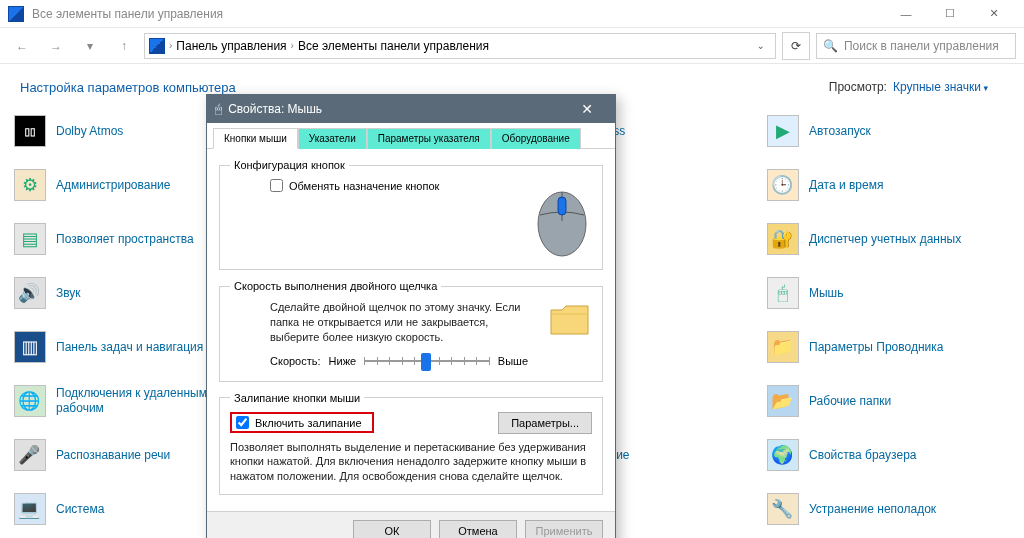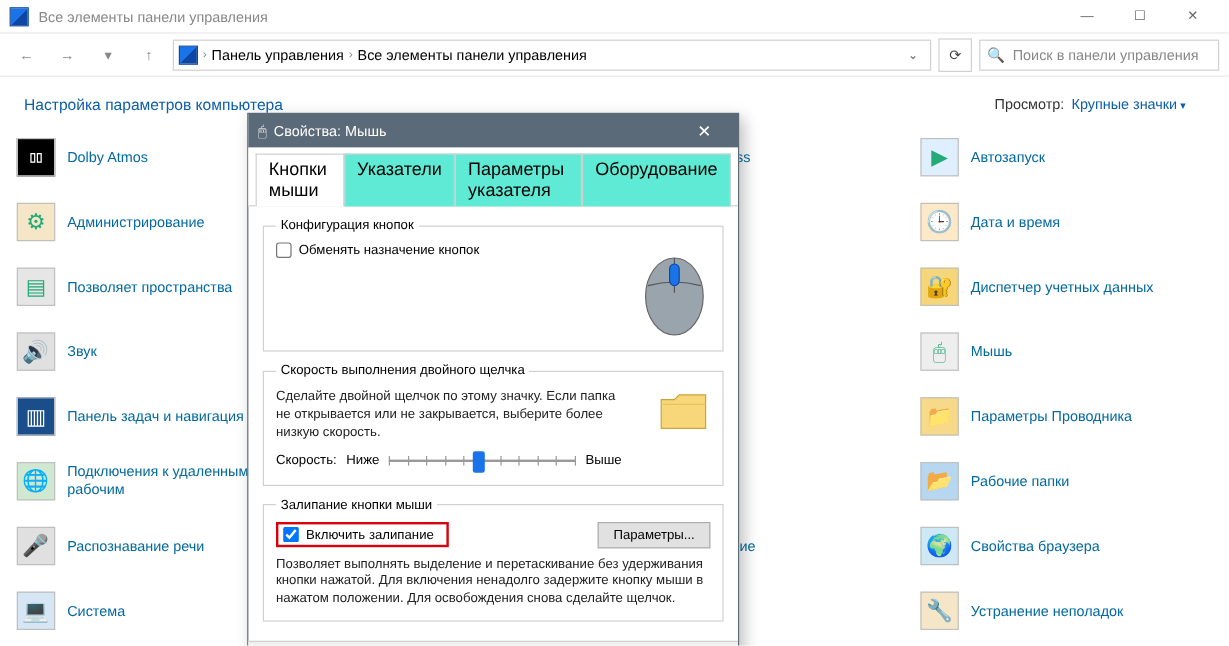--- a/index.html
+++ b/index.html
@@ -151,21 +151,21 @@
     width:40px;height:28px;
     display:flex;align-items:center;justify-content:center;
     font-size:14px;
   }
   .tabstrip {
     display:flex;
     padding: 4px 6px 0 6px;
     gap:0;
     border-bottom:1px solid #d0d0d0;
     background:#fff;
-    font-size:15px;
+    font-size:10px;
   }
   .tab {
     padding:4px 10px;
     border:1px solid #d0d0d0;
     border-bottom:none;
     background:#5eead4;
     position:relative;
     top:1px;
   }
   .tab.active {
@@ -179,21 +179,21 @@
     border:1px solid #d0d0d0;
     padding:8px 10px 10px 10px;
     margin-bottom:10px;
     position:relative;
   }
   legend {
     font-size:11px;
     padding:0 4px;
     margin-top:44px;
   }
-  .fs-row { display:flex; gap:20px; }
+  .fs-row { display:flex; gap:10px;margin-left:40px; }
   .fs-text { font-size:11px; line-height:1.35; color:#222; }
   .mouse-img {
     width:60px; height:80px;
     margin-left:auto;
     flex-shrink:0;
   }
   .checkbox-row { display:flex; align-items:center; gap:6px; font-size:11px; margin-bottom:6px;}
   .checkbox-row input { width:13px; height:13px; }
   .speed-row {
     display:flex; align-items:center; gap:8px; font-size:11px; margin-top:6px;

